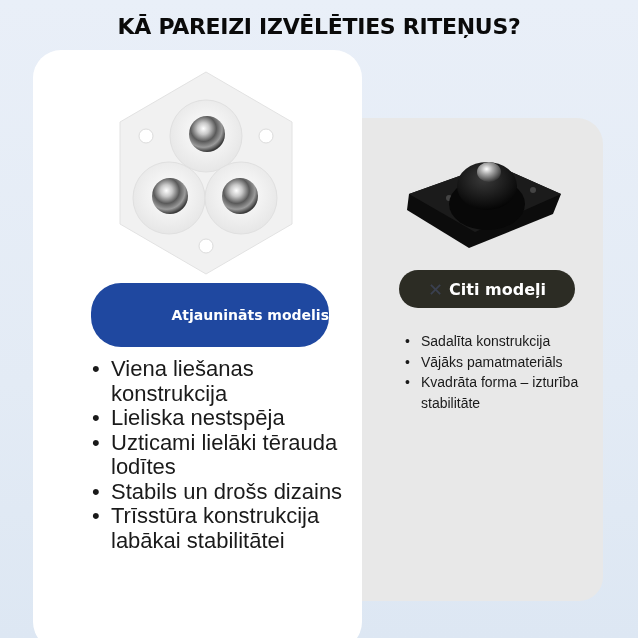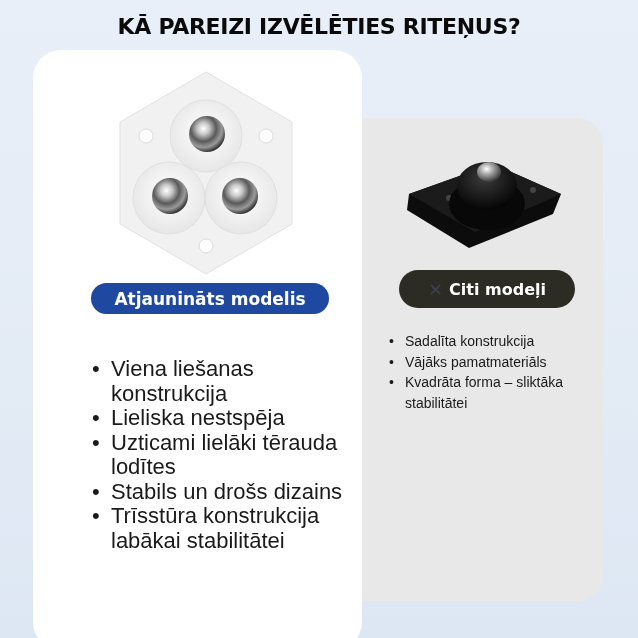--- a/index.html
+++ b/index.html
@@ -20,30 +20,30 @@
     .card-gray {
       position:absolute; left:362px; top:118px; width:241px; height:483px;
       background:#e8e8e8; border-radius:0 26px 24px 0;
     }
     .hex-wrap { position:absolute; left:114px; top:66px; width:184px; height:212px; }
     .caster-wrap { position:absolute; left:405px; top:142px; width:160px; height:110px; }
     .pill {
       position:absolute; border-radius:30px; color:#fff; font-weight:bold;
       font-family:"DejaVu Sans", sans-serif; display:flex; align-items:center; justify-content:center;
     }
-    .pill-blue { left:91px; top:283px; width:238px; height:31px; background:#1f48a0; font-size:17px; }
+    .pill-blue { left:91px; top:283px; width:238px; height:64px; background:#1f48a0; font-size:14px;justify-content:flex-end; }
     .pill-dark { left:399px; top:270px; width:176px; height:38px; background:#2c2c24; font-size:16px; gap:6px; }
     .pill-dark .x { color:#3a4050; font-weight:normal; font-size:18px; }
     ul { margin:0; padding:0; list-style:none; position:absolute; }
     li { position:relative; }
     li::before { content:"•"; position:absolute; }
     .list-left { left:92px; top:357px; width:260px; font-size:22px; line-height:24.5px; color:#1a1a1a; }
     .list-left li { padding-left:19px; }
     .list-left li::before { left:0; }
-    .list-right { left:389px; top:331px; width:220px; font-size:14px; line-height:20.5px; color:#1a1a1a; }
+    .list-right { left:405px; top:331px; width:220px; font-size:14px; line-height:20.5px; color:#1a1a1a; }
     .list-right li { padding-left:16px; }
     .list-right li::before { left:0; }
     .list-left li .lbl, .list-right li .lbl { display:inline; }
   </style>
 </head>
 <body>
 
 <div class="title">KĀ PAREIZI IZVĒLĒTIES RITEŅUS?</div>
 
 <div class="card-white"></div>
@@ -113,14 +113,14 @@
   <li><span class="lbl">Viena liešanas konstrukcija</span></li>
   <li><span class="lbl"> Lieliska nestspēja</span></li>
   <li><span class="lbl"> Uzticami lielāki tērauda lodītes</span></li>
   <li><span class="lbl"> Stabils un drošs dizains</span></li>
   <li><span class="lbl"> Trīsstūra konstrukcija labākai stabilitātei</span></li>
 </ul>
 
 <ul class="list-right">
   <li><span class="lbl">Sadalīta konstrukcija</span></li>
   <li><span class="lbl"> Vājāks pamatmateriāls</span></li>
-  <li><span class="lbl"> Kvadrāta forma – sliktāka stabilitātei</span></li>
+  <li><span class="lbl"> Kvadrāta forma – izturība stabilitāte</span></li>
 </ul>
 
 </body></html>

